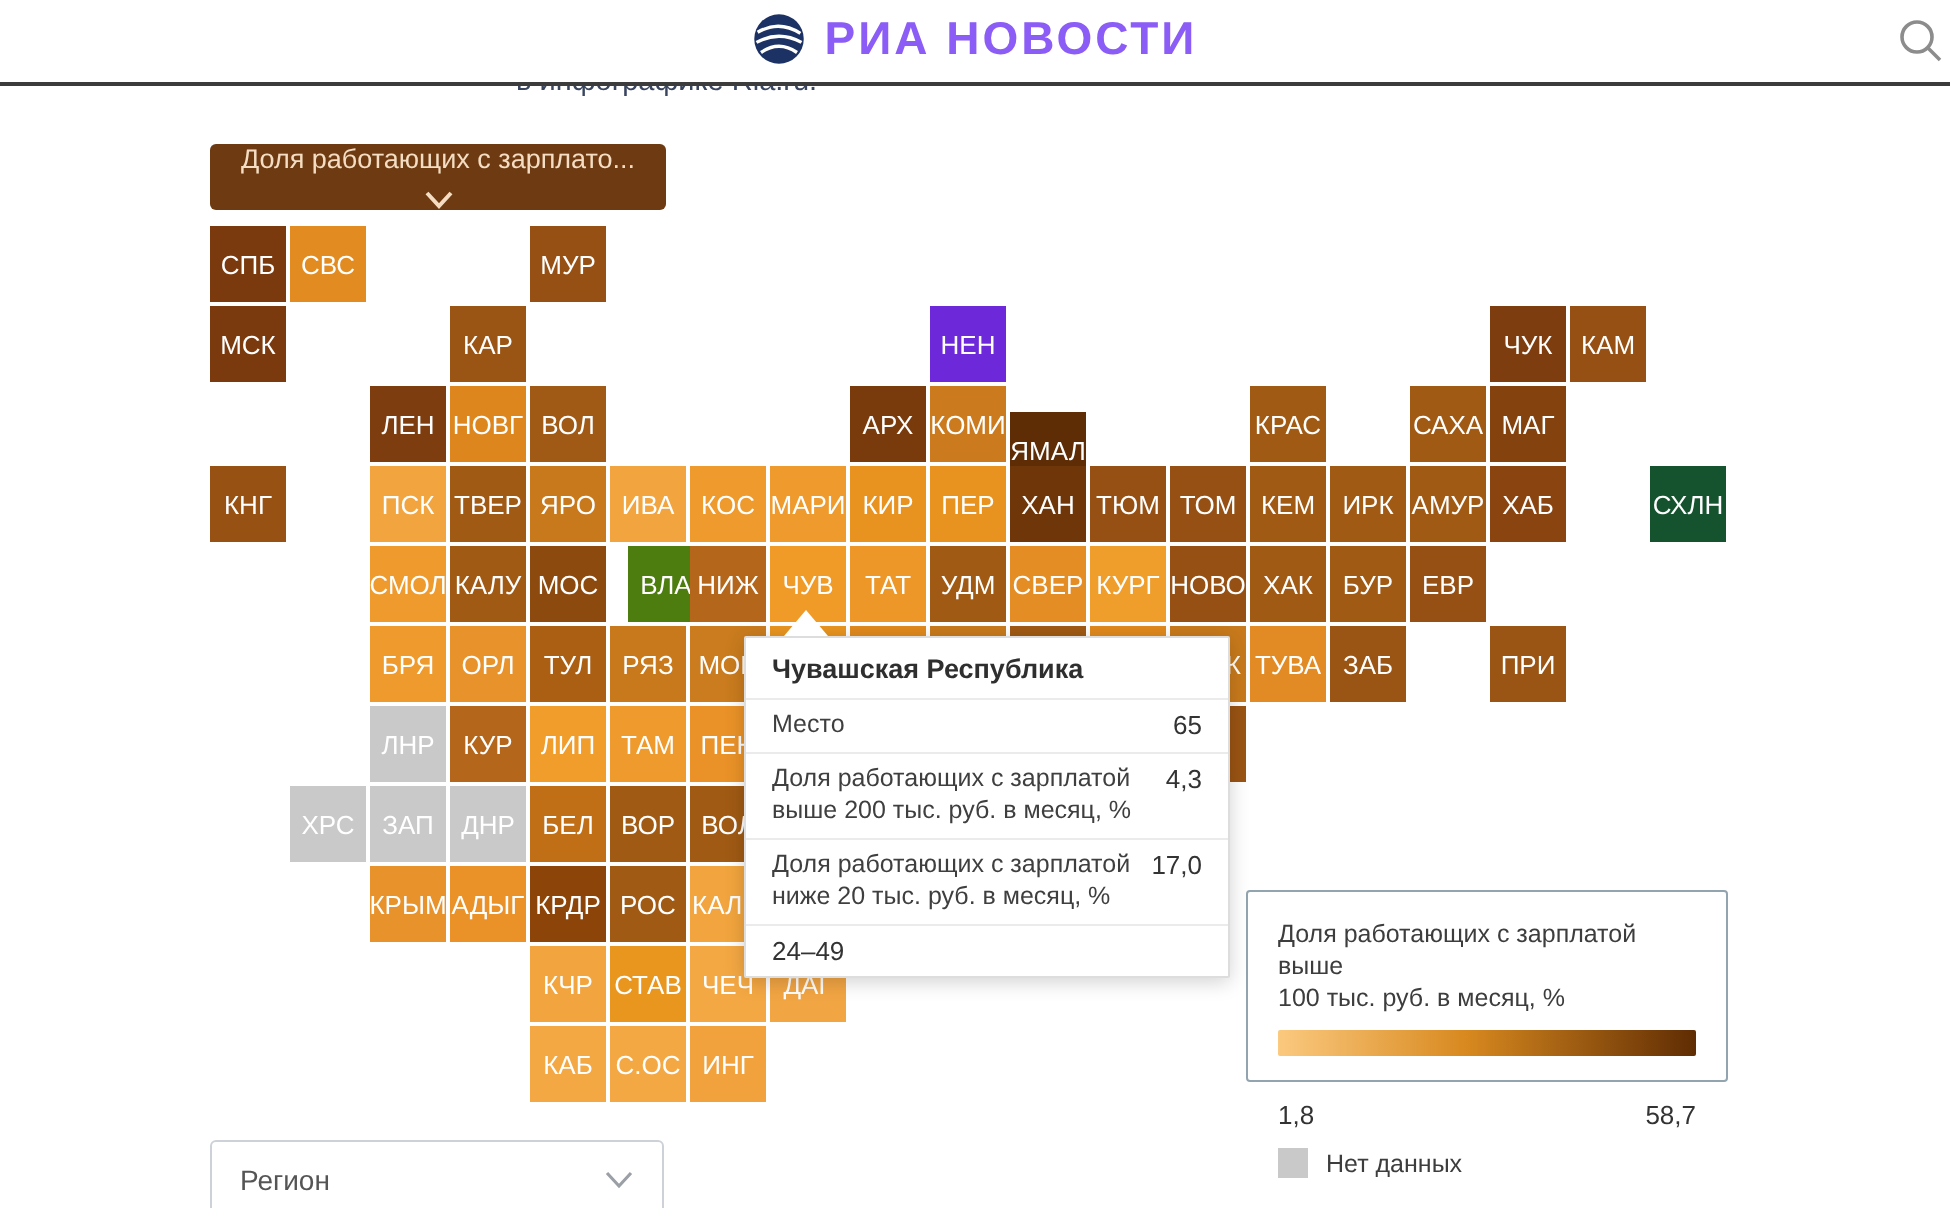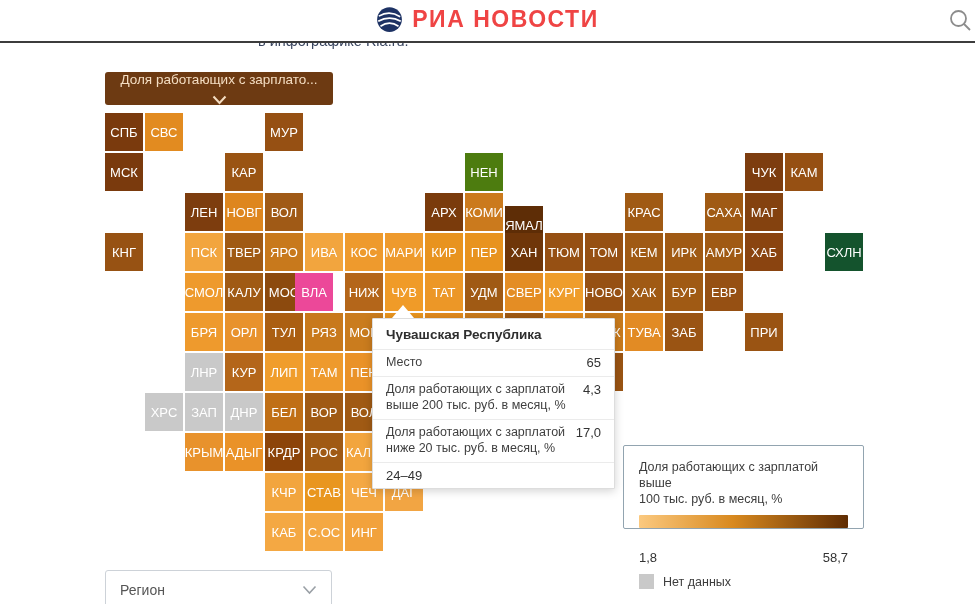--- a/index.html
+++ b/index.html
@@ -1,21 +1,21 @@
 <!DOCTYPE html>
 <html><head>
 <meta charset="utf-8">
 <style>
   html,body{margin:0;padding:0;background:#fff;}
   .page{position:relative;width:975px;height:604px;overflow:hidden;background:#fff;
         font-family:"Liberation Sans","DejaVu Sans",sans-serif;}
   
   .site-header{position:absolute;left:0;top:0;width:975px;height:41px;background:#fff;z-index:5;}
   .logo{position:absolute;left:0;right:0;top:6px;display:flex;justify-content:center;align-items:center;gap:9px;}
-  .logo-text{font-size:23px;font-weight:bold;letter-spacing:1.5px;color:#ef4444;}
+  .logo-text{font-size:23px;font-weight:bold;letter-spacing:1.5px;color:#8b5cf6;}
   .search{position:absolute;right:2px;top:8px;width:26px;height:26px;cursor:pointer;}
   .header-divider{position:absolute;left:0;top:41px;width:975px;height:2px;background:#3c3c3c;z-index:4;}
   .headline{position:absolute;left:258px;top:33px;font-size:14.5px;color:#39455f;z-index:3;}
   
   .metric-dropdown{position:absolute;left:105px;top:72px;width:228px;height:33px;background:#6d3a12;
         border:none;border-radius:3px;display:flex;align-items:center;justify-content:space-between;
         padding:0 12px;cursor:pointer;z-index:6;font-family:inherit;flex-direction:column;}
   .metric-dropdown span{font-size:13.5px;color:#f4ddc2;}
   .region-dropdown{position:absolute;left:105px;top:570px;width:227px;height:40px;background:#fff;
         border:1px solid #cdd2d8;border-radius:3px;display:flex;align-items:center;justify-content:space-between;
@@ -28,21 +28,21 @@
   
   .tooltip{position:absolute;left:372px;top:318px;width:241px;background:#fff;border:1px solid #ddd;
         box-shadow:0 2px 10px rgba(0,0,0,.18);z-index:30;border-radius:1px;}
   .tt-arrow{position:absolute;left:392px;top:305px;width:0;height:0;border-left:11px solid transparent;
         border-right:11px solid transparent;border-bottom:13px solid #fff;z-index:31;}
   .tt-title{padding:8px 0 7px 13px;font-size:13.5px;font-weight:bold;color:#2f2f2f;}
   .tt-row{display:flex;gap:10px;padding:4px 13px 5px 13px;border-top:1px solid #ebebeb;}
   .tt-label{flex:1;font-size:12.5px;line-height:16.5px;color:#3f3f3f;}
   .tt-value{font-size:13px;color:#333;white-space:nowrap;padding-top:1px;}
   
-  .legend{position:absolute;left:623px;top:445px;width:241px;height:84px;background:#fff;
+  .legend{position:absolute;left:623px;top:445px;width:241px;height:96px;background:#fff;
         border:1px solid #92a4b0;border-radius:2px;box-sizing:border-box;padding:13px 15px;z-index:10;}
   .legend-title{font-size:12.5px;line-height:16px;color:#3d3d3d;}
   .legend-gradient{margin-top:8px;height:13px;border-radius:1px;}
   .legend-range{display:flex;justify-content:space-between;margin-top:22px;font-size:13px;color:#333;}
   .legend-nodata{display:flex;align-items:center;gap:9px;margin-top:9px;}
   .legend-swatch{width:15px;height:15px;display:inline-block;}
   .legend-nodata span.lbl{font-size:12.5px;color:#3d3d3d;}
 </style>
 </head>
 <body>
@@ -80,21 +80,21 @@
         </svg>
     </span>
   </button>
 
   <div id="tile-map">
       <div class="tile" style="left: 105px; top: 113px; background: rgb(122, 58, 13);">СПБ</div>
       <div class="tile" style="left: 145px; top: 113px; background: rgb(226, 139, 32);">СВС</div>
       <div class="tile" style="left: 265px; top: 113px; background: rgb(150, 80, 19);">МУР</div>
       <div class="tile" style="left: 105px; top: 153px; background: rgb(122, 58, 13);">МСК</div>
       <div class="tile" style="left: 225px; top: 153px; background: rgb(154, 84, 19);">КАР</div>
-      <div class="tile" style="left: 465px; top: 153px; background: #4d7c0f;">НЕН</div>
+      <div class="tile" style="left: 465px; top: 153px; background: #6d28d9;">НЕН</div>
       <div class="tile" style="left: 745px; top: 153px; background: rgb(125, 61, 15);">ЧУК</div>
       <div class="tile" style="left: 785px; top: 153px; background: rgb(150, 80, 19);">КАМ</div>
       <div class="tile" style="left: 185px; top: 193px; background: rgb(125, 61, 14);">ЛЕН</div>
       <div class="tile" style="left: 225px; top: 193px; background: rgb(222, 134, 30);">НОВГ</div>
       <div class="tile" style="left: 265px; top: 193px; background: rgb(160, 90, 22);">ВОЛ</div>
       <div class="tile" style="left: 425px; top: 193px; background: rgb(122, 59, 12);">АРХ</div>
       <div class="tile" style="left: 465px; top: 193px; background: rgb(203, 122, 29);">КОМИ</div>
       <div class="tile" style="left: 505px; top: 206px; background: rgb(94, 45, 6);">ЯМАЛ</div>
       <div class="tile" style="left: 625px; top: 193px; background: rgb(160, 90, 20);">КРАС</div>
       <div class="tile" style="left: 705px; top: 193px; background: rgb(160, 90, 20);">САХА</div>
@@ -112,21 +112,21 @@
       <div class="tile" style="left: 545px; top: 233px; background: rgb(150, 80, 19);">ТЮМ</div>
       <div class="tile" style="left: 585px; top: 233px; background: rgb(150, 80, 19);">ТОМ</div>
       <div class="tile" style="left: 625px; top: 233px; background: rgb(160, 90, 20);">КЕМ</div>
       <div class="tile" style="left: 665px; top: 233px; background: rgb(160, 90, 20);">ИРК</div>
       <div class="tile" style="left: 705px; top: 233px; background: rgb(160, 90, 20);">АМУР</div>
       <div class="tile" style="left: 745px; top: 233px; background: rgb(138, 68, 16);">ХАБ</div>
       <div class="tile" style="left: 825px; top: 233px; background: #14532d;">СХЛН</div>
       <div class="tile" style="left: 185px; top: 273px; background: rgb(238, 154, 45);">СМОЛ</div>
       <div class="tile" style="left: 225px; top: 273px; background: rgb(160, 90, 20);">КАЛУ</div>
       <div class="tile" style="left: 265px; top: 273px; background: rgb(140, 74, 14);">МОС</div>
-      <div class="tile" style="left: 295px; top: 273px; background: #ec4899;">ВЛА</div>
+      <div class="tile" style="left: 314px; top: 273px; background: #4d7c0f;">ВЛА</div>
       <div class="tile" style="left: 345px; top: 273px; background: rgb(180, 102, 26);">НИЖ</div>
       <div class="tile" style="left: 385px; top: 273px; background: rgb(240, 155, 40);">ЧУВ</div>
       <div class="tile" style="left: 425px; top: 273px; background: rgb(236, 151, 39);">ТАТ</div>
       <div class="tile" style="left: 465px; top: 273px; background: rgb(160, 90, 20);">УДМ</div>
       <div class="tile" style="left: 505px; top: 273px; background: rgb(228, 141, 36);">СВЕР</div>
       <div class="tile" style="left: 545px; top: 273px; background: rgb(239, 157, 43);">КУРГ</div>
       <div class="tile" style="left: 585px; top: 273px; background: rgb(150, 80, 19);">НОВО</div>
       <div class="tile" style="left: 625px; top: 273px; background: rgb(160, 90, 20);">ХАК</div>
       <div class="tile" style="left: 665px; top: 273px; background: rgb(160, 90, 20);">БУР</div>
       <div class="tile" style="left: 705px; top: 273px; background: rgb(150, 80, 19);">ЕВР</div>

